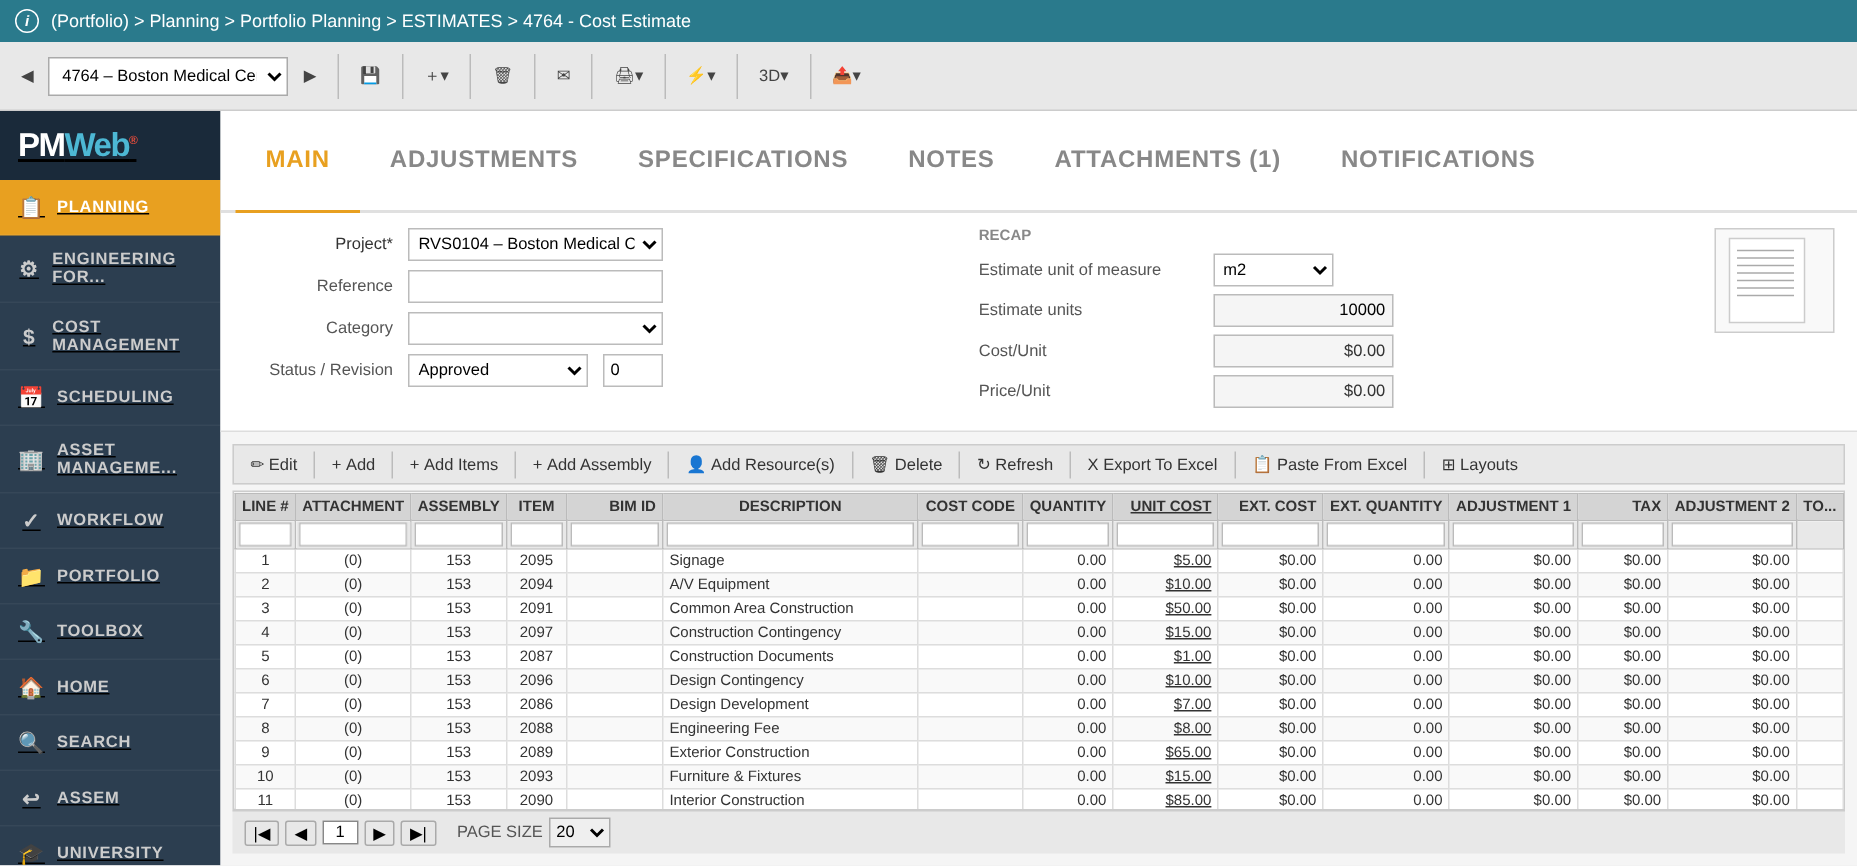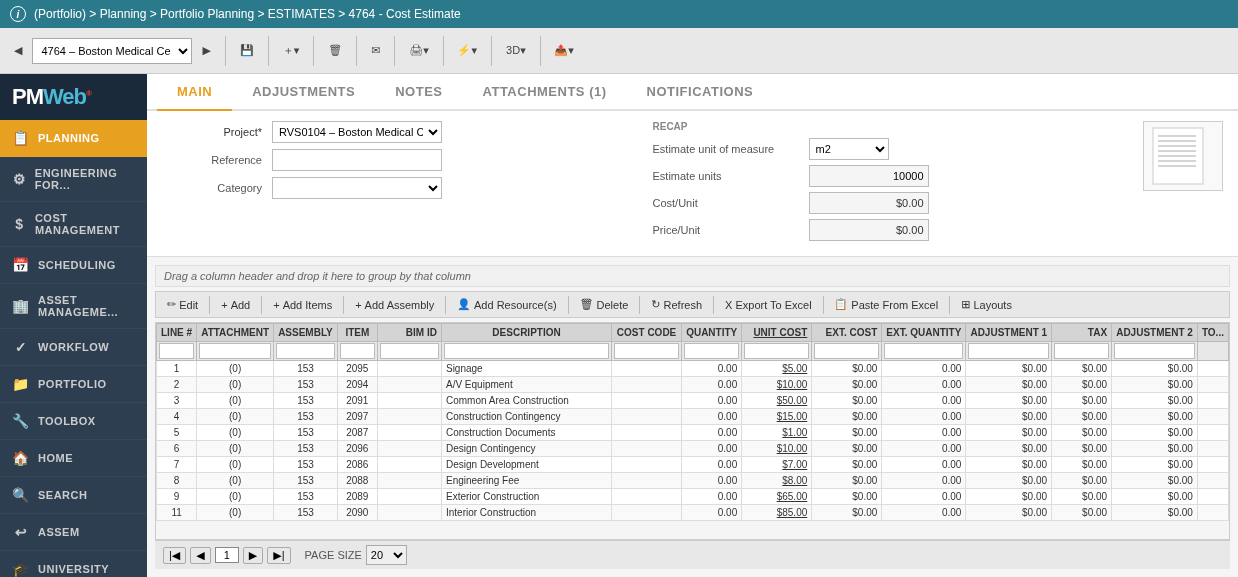--- a/index.html
+++ b/index.html
@@ -51,20 +51,21 @@
       overflow: hidden;
     }
 
     
     .sidebar {
       width: 147px;
       background: #2c3e50;
       display: flex;
       flex-direction: column;
       flex-shrink: 0;
+      text-decoration: underline;
     }
     .sidebar-logo {
       background: #1a2a3a;
       padding: 10px 12px;
       display: flex;
       align-items: center;
       height: 50px;
     }
     .logo-text {
       color: white;
@@ -100,22 +101,22 @@
 
     
     .tabs {
       background: white;
       border-bottom: 2px solid #e0e0e0;
       display: flex;
       padding: 0 10px;
       flex-shrink: 0;
     }
     .tab {
-      padding: 10px 20px;
-      font-size: 13px;
+      padding: 24px 20px;
+      font-size: 16px;
       font-weight: bold;
       color: #888;
       cursor: pointer;
       border-bottom: 2px solid transparent;
       margin-bottom: -2px;
       letter-spacing: 0.5px;
       text-transform: uppercase;
     }
     .tab.active { color: #e8a020; border-bottom: 2px solid #e8a020; }
 
@@ -419,20 +420,21 @@
       <span>UNIVERSITY</span>
     </div>
 
   </div>
 
   <div class="content">
 
     <div class="tabs">
       <div class="tab active">MAIN</div>
       <div class="tab">ADJUSTMENTS</div>
+      <div class="tab">SPECIFICATIONS</div>
       <div class="tab">NOTES</div>
       <div class="tab">ATTACHMENTS (1)</div>
       <div class="tab">NOTIFICATIONS</div>
     </div>
 
     <div class="form-area">
       <div class="form-section">
         <div class="form-col">
           <div class="form-row">
             <span class="form-label required">Project*</span>
@@ -442,20 +444,27 @@
           </div>
           <div class="form-row">
             <span class="form-label">Reference</span>
             <input class="form-input form-input-wide" type="text" style="">
           </div>
           <div class="form-row">
             <span class="form-label">Category</span>
             <select class="form-select form-input-wide">
               <option></option>
             </select>
+          </div>
+          <div class="form-row">
+            <span class="form-label">Status / Revision</span>
+            <select class="form-select" style="width:120px">
+              <option>Approved</option>
+            </select>
+            <input class="form-input" style="width: 40px;" type="text" value="0">
           </div>
         </div>
 
         <div class="recap-section">
           <div class="recap-label">RECAP</div>
           <div class="recap-row">
             <span class="recap-field-label">Estimate unit of measure</span>
             <select class="form-select" style="width:80px">
               <option>m2</option>
             </select>
@@ -483,21 +492,20 @@
             <line x1="10" y1="25" x2="48" y2="25" stroke="#aaa" stroke-width="1"></line>
             <line x1="10" y1="30" x2="48" y2="30" stroke="#aaa" stroke-width="1"></line>
             <line x1="10" y1="35" x2="48" y2="35" stroke="#aaa" stroke-width="1"></line>
             <line x1="10" y1="40" x2="48" y2="40" stroke="#aaa" stroke-width="1"></line>
           </svg>
         </div>
       </div>
     </div>
 
     <div class="grid-container">
-      <div class="grid-hint">Drag a column header and drop it here to group by that column</div>
 
       <div class="grid-toolbar">
         <button class="grid-btn">
           <span>✏</span>
           <span>Edit</span>
         </button>
         <div class="grid-sep"></div>
         <button class="grid-btn">
           <span>+</span>
           <span>Add</span>
@@ -730,20 +738,37 @@
       <td class="col-qty">0.00</td>
       <td class="col-unit">$65.00</td>
       <td class="col-ext">$0.00</td>
       <td class="col-extqty">0.00</td>
       <td class="col-adj">$0.00</td>
       <td class="col-tax">$0.00</td>
       <td class="col-adj">$0.00</td>
       <td></td>
     </tr>
               <tr>
+      <td class="col-num">10</td>
+      <td class="col-attach">(0)</td>
+      <td class="col-assembly">153</td>
+      <td class="col-item">2093</td>
+      <td class="col-bimid"></td>
+      <td class="col-desc">Furniture &amp; Fixtures</td>
+      <td class="col-costcode"></td>
+      <td class="col-qty">0.00</td>
+      <td class="col-unit">$15.00</td>
+      <td class="col-ext">$0.00</td>
+      <td class="col-extqty">0.00</td>
+      <td class="col-adj">$0.00</td>
+      <td class="col-tax">$0.00</td>
+      <td class="col-adj">$0.00</td>
+      <td></td>
+    </tr>
+              <tr>
       <td class="col-num">11</td>
       <td class="col-attach">(0)</td>
       <td class="col-assembly">153</td>
       <td class="col-item">2090</td>
       <td class="col-bimid"></td>
       <td class="col-desc">Interior Construction</td>
       <td class="col-costcode"></td>
       <td class="col-qty">0.00</td>
       <td class="col-unit">$85.00</td>
       <td class="col-ext">$0.00</td>

